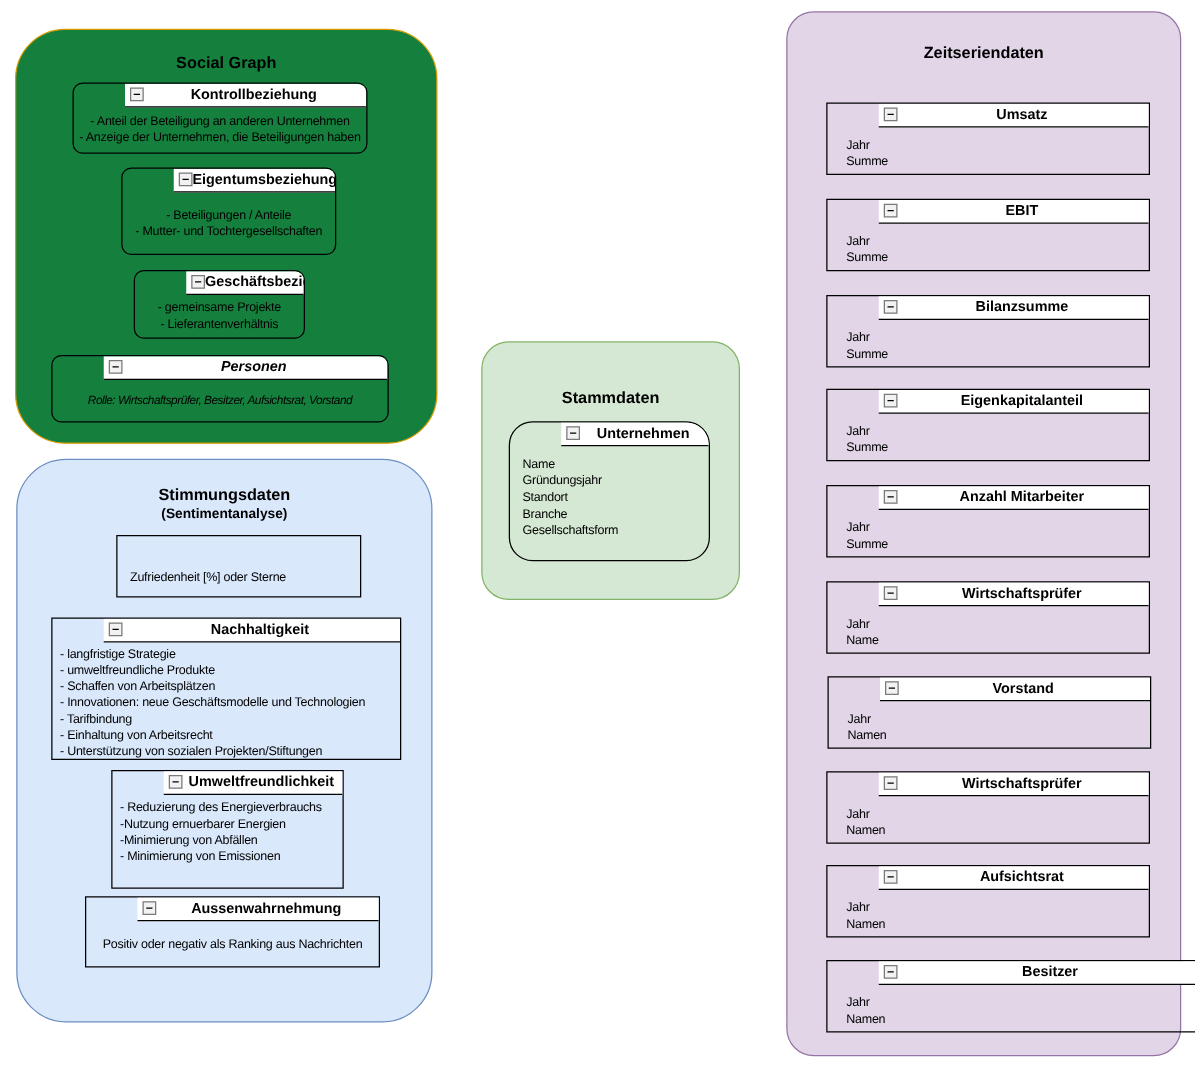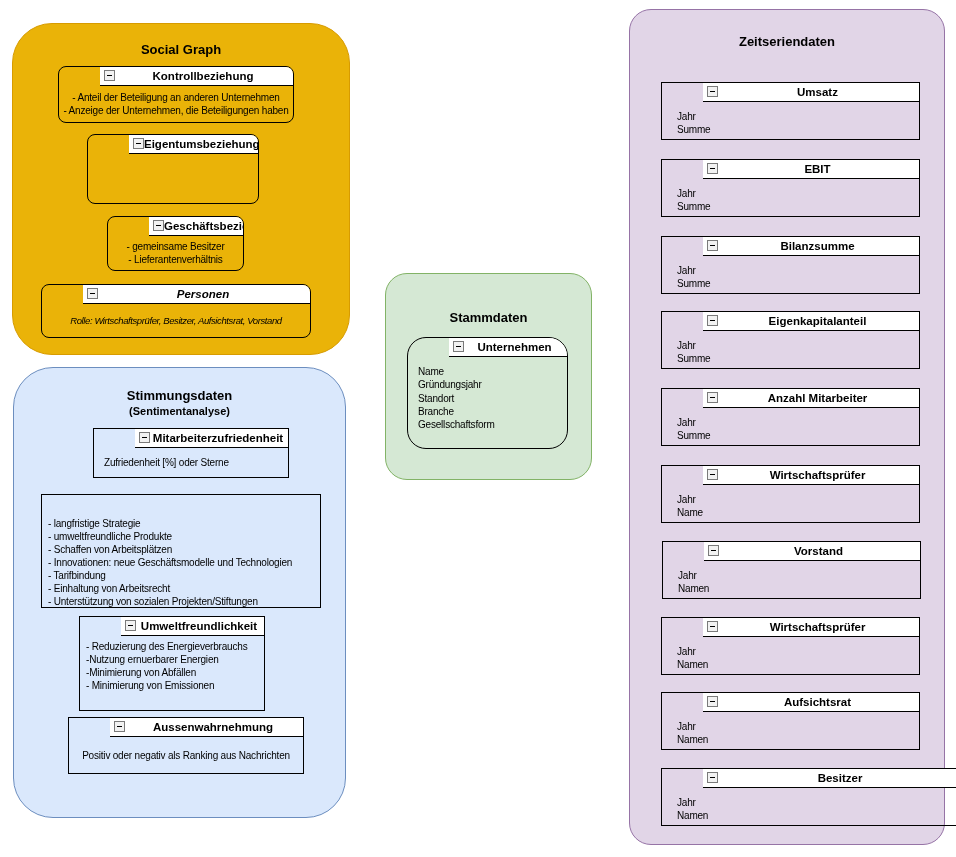--- a/index.html
+++ b/index.html
@@ -1,21 +1,21 @@
 <!DOCTYPE html>
 <html><head>
 <meta charset="utf-8">
 <style>
   html,body{margin:0;padding:0;background:#ffffff;}
   .canvas{position:relative;width:956px;height:857px;overflow:hidden;
           font-family:"Liberation Sans","DejaVu Sans",sans-serif;color:#000;}
 
   
   .group{position:absolute;border:1px solid #000;box-sizing:border-box;}
-  .g-orange{background:#eab308;border-color:#D79B00;border-radius:40px;}
+  .g-orange{background:#15803d;border-color:#D79B00;border-radius:40px;}
   .g-blue  {background:#DAE8FC;border-color:#6C8EBF;border-radius:40px;}
   .g-green {background:#D5E8D4;border-color:#82B366;border-radius:22px;}
   .g-purple{background:#E1D5E7;border-color:#9673A6;border-radius:22px;}
   .group-title{text-align:center;font-weight:bold;font-size:13px;line-height:15px;}
   .group-subtitle{text-align:center;font-weight:bold;font-size:11px;line-height:13px;padding-top:2px;}
 
   
   .entity{position:absolute;border:1px solid #000;box-sizing:border-box;
           background:transparent;overflow:hidden;}
   .entity.rounded{border-radius:8px;}
@@ -45,76 +45,78 @@
       <div class="entity-header">
         <span class="collapse">
             <span class="minus"></span>
           </span>
         <span class="entity-title">Kontrollbeziehung</span>
       </div>
       <div class="entity-body body-center">- Anteil der Beteiligung an anderen Unternehmen
 - Anzeige der Unternehmen, die Beteiligungen haben</div>
     </div>
 
-    <div class="entity rounded" style="left:74px;top:110px;width:172px;height:70px;">
+    <div class="entity rounded" style="left:84px;top:110px;width:172px;height:70px;">
       <div class="entity-header">
         <span class="collapse">
             <span class="minus"></span>
           </span>
         <span class="entity-title">Eigentumsbeziehung</span>
       </div>
+      <div class="entity-body body-center">- Beteiligungen / Anteile
+- Mutter- und Tochtergesellschaften</div>
     </div>
 
     <div class="entity rounded" style="left:94px;top:192px;width:137px;height:55px;">
       <div class="entity-header">
         <span class="collapse">
             <span class="minus"></span>
           </span>
         <span class="entity-title">Geschäftsbeziehung</span>
       </div>
-      <div class="entity-body body-center">- gemeinsame Besitzer
+      <div class="entity-body body-center">- gemeinsame Projekte
 - Lieferantenverhältnis</div>
     </div>
 
     <div class="entity rounded" style="left:28px;top:260px;width:270px;height:54px;font-style:italic;">
       <div class="entity-header">
         <span class="collapse">
             <span class="minus"></span>
           </span>
         <span class="entity-title">Personen</span>
       </div>
       <div class="entity-body body-center tiny">Rolle: Wirtschaftsprüfer, Besitzer, Aufsichtsrat, Vorstand</div>
     </div>
   </section>
 
   <section class="group g-blue" style="left:13px;top:367px;width:333px;height:451px;">
     <div class="group-title" style="padding-top:20px;">Stimmungsdaten</div>
     <div class="group-subtitle">(Sentimentanalyse)</div>
 
     <div class="entity" style="left:79px;top:60px;width:196px;height:50px;">
-      <div class="entity-header">
-        <span class="collapse">
-            <span class="minus"></span>
-          </span>
-        <span class="entity-title">Mitarbeiterzufriedenheit</span>
-      </div>
       <div class="entity-body body-left" style="justify-content:center;padding-left:10px;">Zufriedenheit [%] oder Sterne</div>
     </div>
 
     <div class="entity" style="left:27px;top:126px;width:280px;height:114px;">
+      <div class="entity-header">
+        <span class="collapse">
+            <span class="minus"></span>
+          </span>
+        <span class="entity-title">Nachhaltigkeit</span>
+      </div>
       <div class="entity-body body-left" style="padding:3px 0 0 6px;">- langfristige Strategie
 - umweltfreundliche Produkte
 - Schaffen von Arbeitsplätzen
 - Innovationen: neue Geschäftsmodelle und Technologien
 - Tarifbindung
 - Einhaltung von Arbeitsrecht
 - Unterstützung von sozialen Projekten/Stiftungen</div>
     </div>
 
-    <div class="entity" style="left:65px;top:248px;width:186px;height:95px;">
+    <div class="entity" style="left:75px;top:248px;width:186px;height:95px;">
       <div class="entity-header">
         <span class="collapse">
             <span class="minus"></span>
           </span>
         <span class="entity-title">Umweltfreundlichkeit</span>
       </div>
       <div class="entity-body body-left" style="padding:4px 0 0 6px;">- Reduzierung des Energieverbrauchs
 -Nutzung ernuerbarer Energien
 -Minimierung von Abfällen
 - Minimierung von Emissionen</div>

